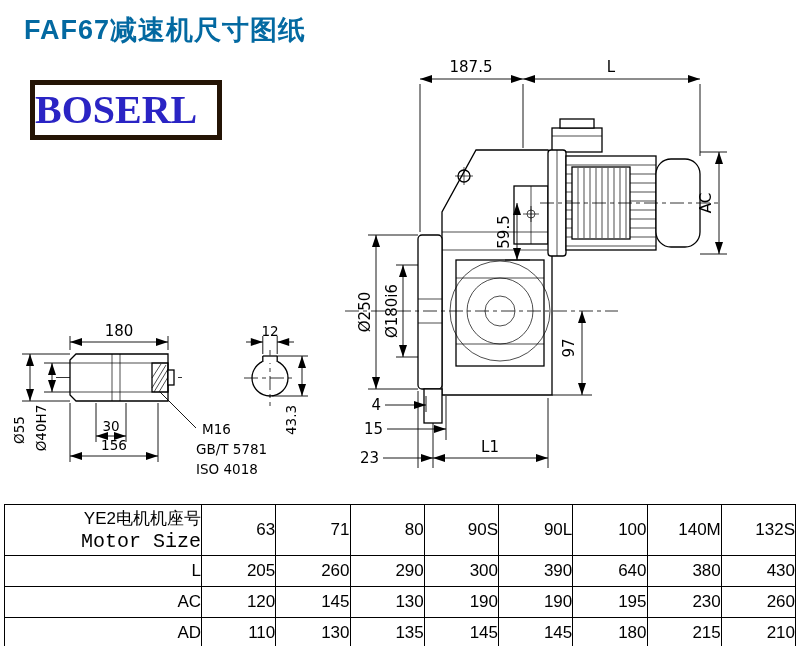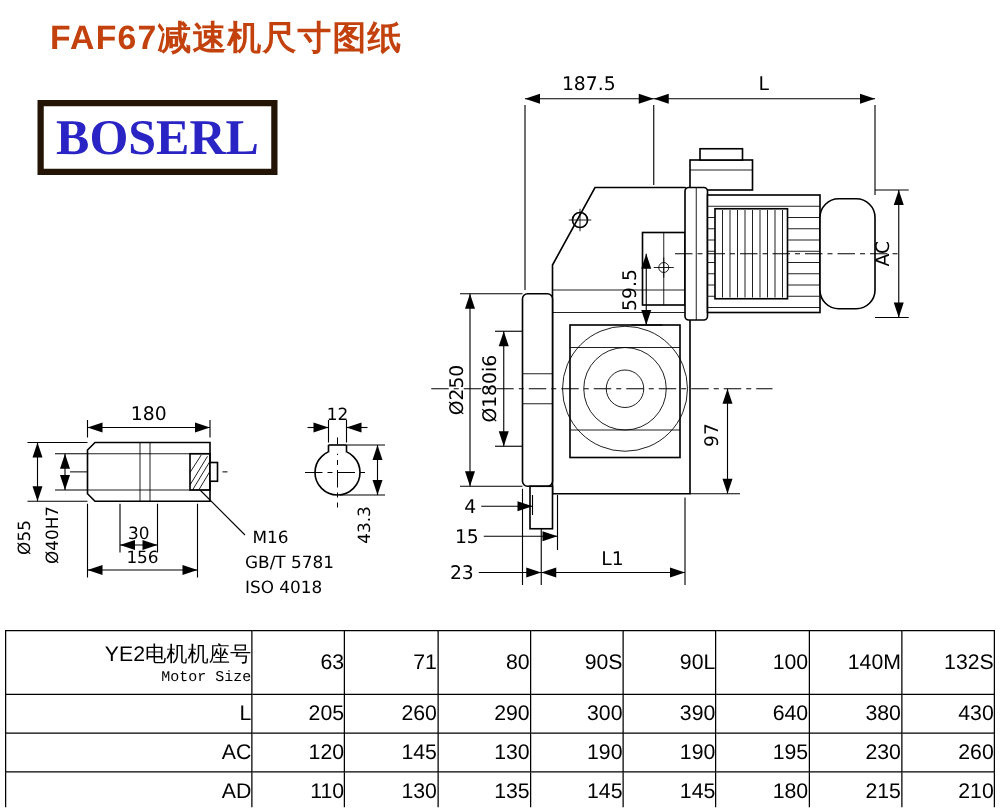--- a/index.html
+++ b/index.html
@@ -1,40 +1,40 @@
 <!DOCTYPE html>
 <html><head>
 <meta charset="utf-8">
 <style>
   html,body{margin:0;padding:0;background:#fff;}
   #page{position:relative;width:800px;height:646px;background:#ffffff;overflow:hidden;
         font-family:"Liberation Sans",sans-serif;color:#000;}
-  #title{position:absolute;left:40px;top:12px;font-size:27px;font-weight:bold;
-         letter-spacing:1px;color:#c2410c;}
+  #title{position:absolute;left:24px;top:12px;font-size:27px;font-weight:bold;
+         letter-spacing:1px;color:#0369a1;}
   #logo{position:absolute;left:30px;top:80px;width:182px;height:50px;
-        border:5px solid #241405;display:flex;align-items:center;justify-content:center;
+        border:5px solid #241405;display:flex;align-items:center;
         background:#fff;}
   #logo span{font-family:"Liberation Serif",serif;font-size:40px;font-weight:600;
         color:#2a24c4;line-height:1;}
   svg{position:absolute;left:0;top:0;}
   svg text{fill:#000;font-family:"DejaVu Sans",sans-serif;}
   .dim{font-size:15px;}
   .dimsm{font-size:13.5px;}
   .ln{stroke:#000;stroke-width:1.3;fill:none;}
   .lnw{stroke:#000;stroke-width:1.3;fill:#fff;}
   .thin{stroke:#000;stroke-width:0.7;fill:none;}
   .dl{stroke:#000;stroke-width:0.9;fill:none;}
   .cl{stroke:#000;stroke-width:0.8;fill:none;stroke-dasharray:14 4 4 4;}
   #dim-table{position:absolute;left:4px;top:504px;width:792px;border-collapse:collapse;
         table-layout:fixed;background:#fff;}
   #dim-table td,#dim-table th{border:1.6px solid #000;text-align:right;vertical-align:middle;
         font-weight:normal;font-size:17px;padding:0;height:30px;}
   #dim-table tr.hd th{height:50px;}
   #dim-table .labelcol{width:196px;}
-  .mono{font-family:"Liberation Mono",monospace;font-size:12px;}
+  .mono{font-family:"Liberation Mono",monospace;font-size:20px;}
 </style>
 </head>
 <body>
 
 <div id="page">
 
   <div id="title">FAF67减速机尺寸图纸</div>
 
   <div id="logo">
     <span>BOSERL</span>

